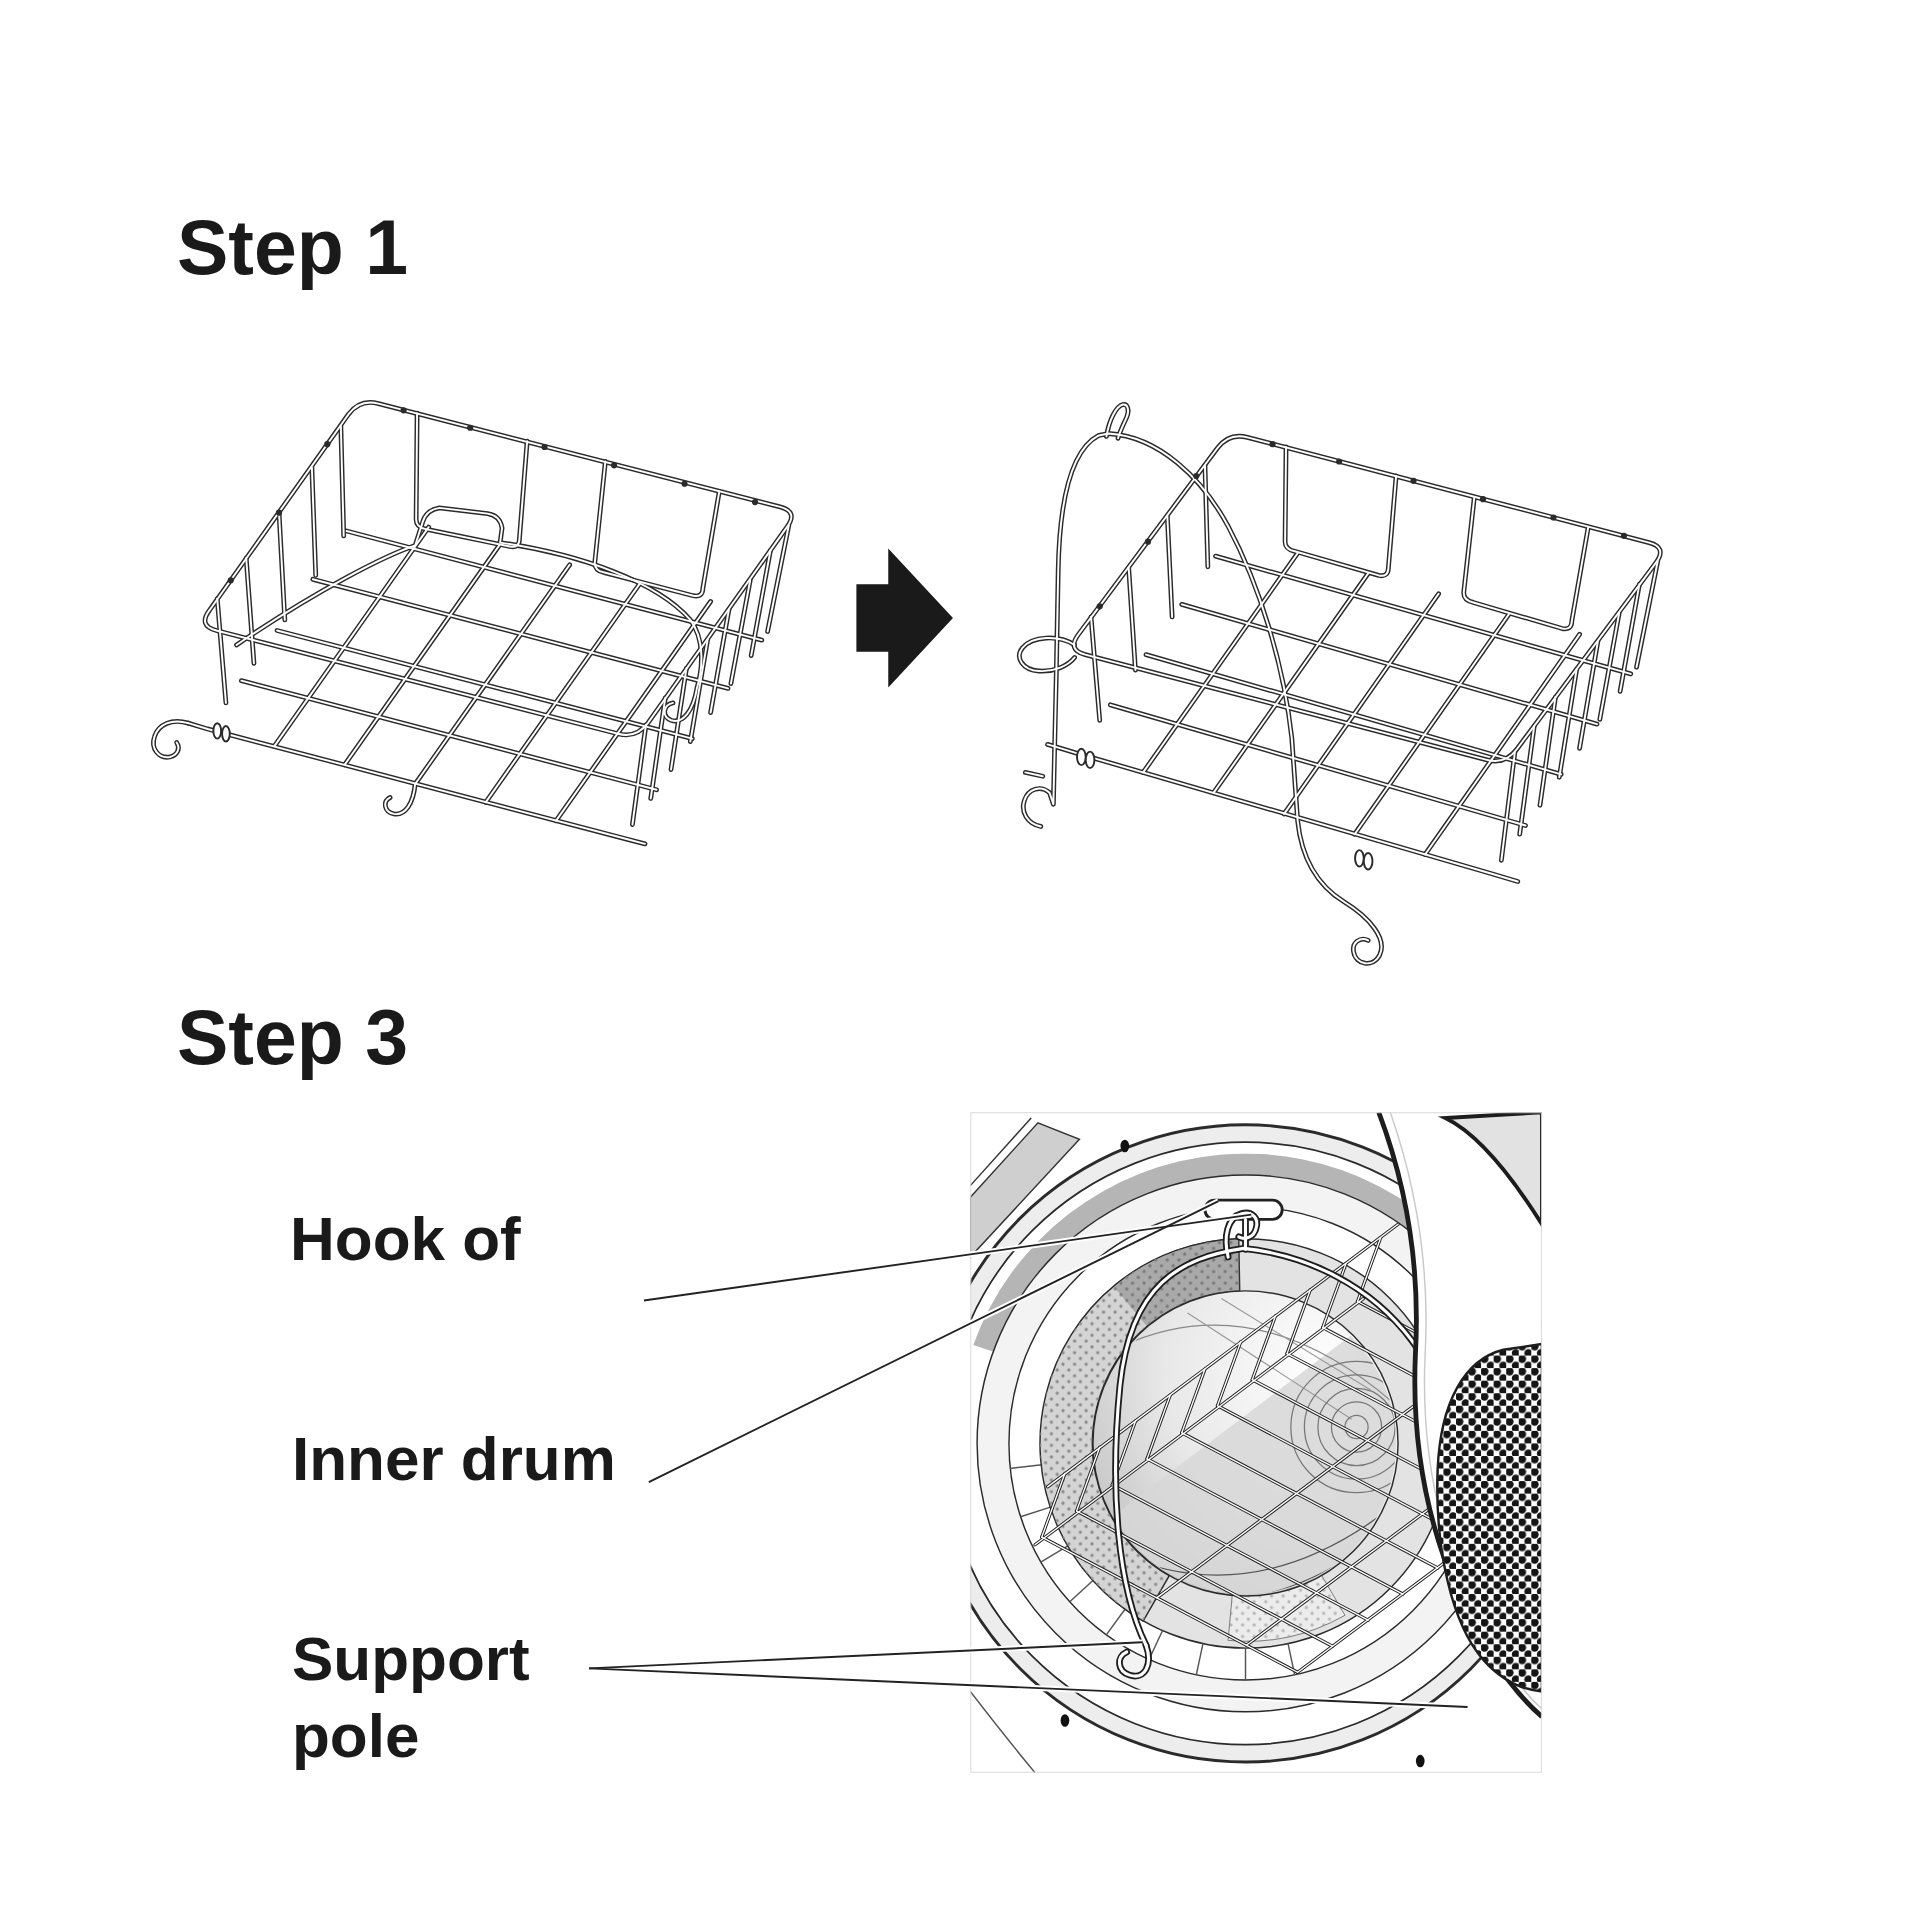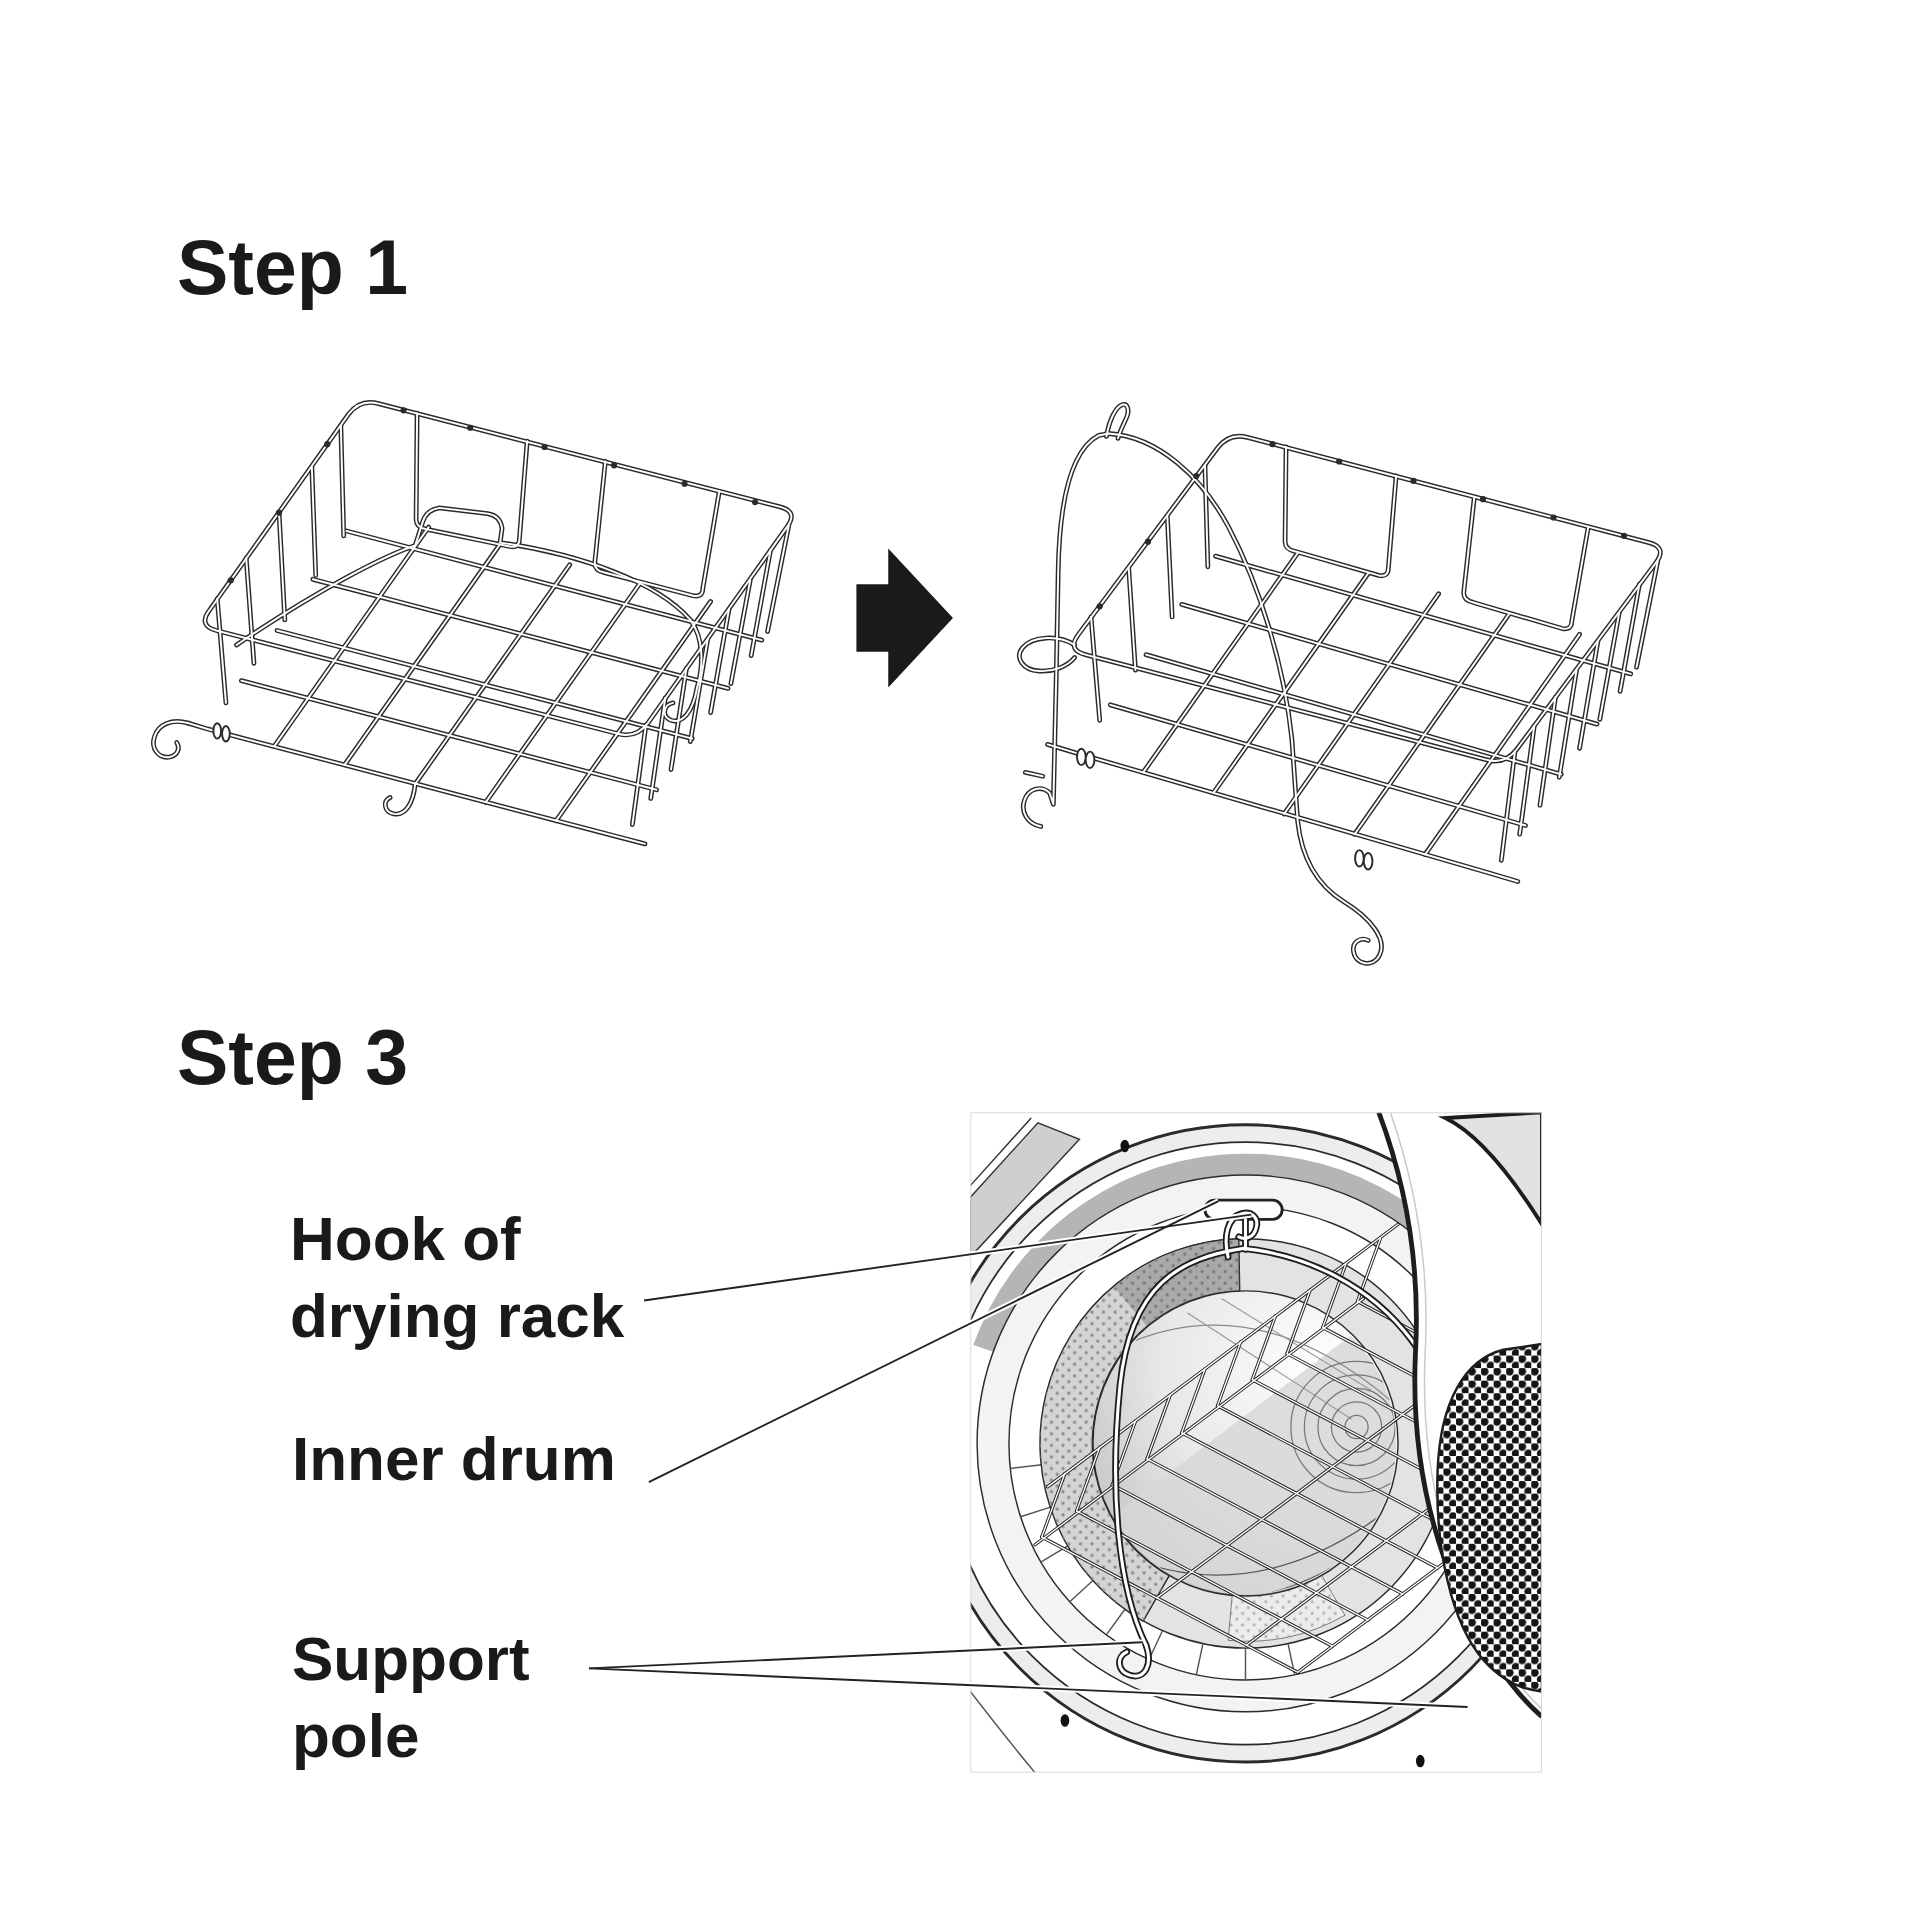--- a/index.html
+++ b/index.html
@@ -1,20 +1,20 @@
 <!DOCTYPE html>
 <html><head>
 <meta charset="utf-8">
 <style>
   html,body{margin:0;padding:0;background:#fff;}
   body{width:1931px;height:1931px;position:relative;overflow:hidden;
        font-family:"Liberation Sans","DejaVu Sans",sans-serif;color:#1a1a1a;}
   .art{position:absolute;left:0;top:0;width:1931px;height:1931px;}
   .heading{position:absolute;font-size:77px;font-weight:bold;line-height:93px;
-           letter-spacing:0px;white-space:nowrap;margin-top:20px;}
+           letter-spacing:0px;white-space:nowrap;}
   .callout{position:absolute;font-size:62px;font-weight:700;line-height:77px;
            white-space:nowrap;}
   .callout span{display:block;}
 </style>
 </head>
 <body>
 
 <svg class="art" viewBox="0 0 2000 2000" xmlns="http://www.w3.org/2000/svg">
   <defs>
 
@@ -215,21 +215,20 @@
     <use href="#leaderw" fill="none" stroke="#222222" stroke-width="2"></use>
   </g>
 </svg>
 
 <div class="heading" style="left:177px;top:201px">Step 1</div>
 
 <div class="heading" style="left:177px;top:991px">Step 3</div>
 
 <div class="callout" style="left:290px;top:1200px">
   <span>Hook of</span>
-  <span>drying rack</span>
 </div>
 
 <div class="callout" style="left:292px;top:1420px">
   <span>Inner drum</span>
 </div>
 
 <div class="callout" style="left:292px;top:1620px">
   <span>Support</span>
   <span>pole</span>
 </div>

